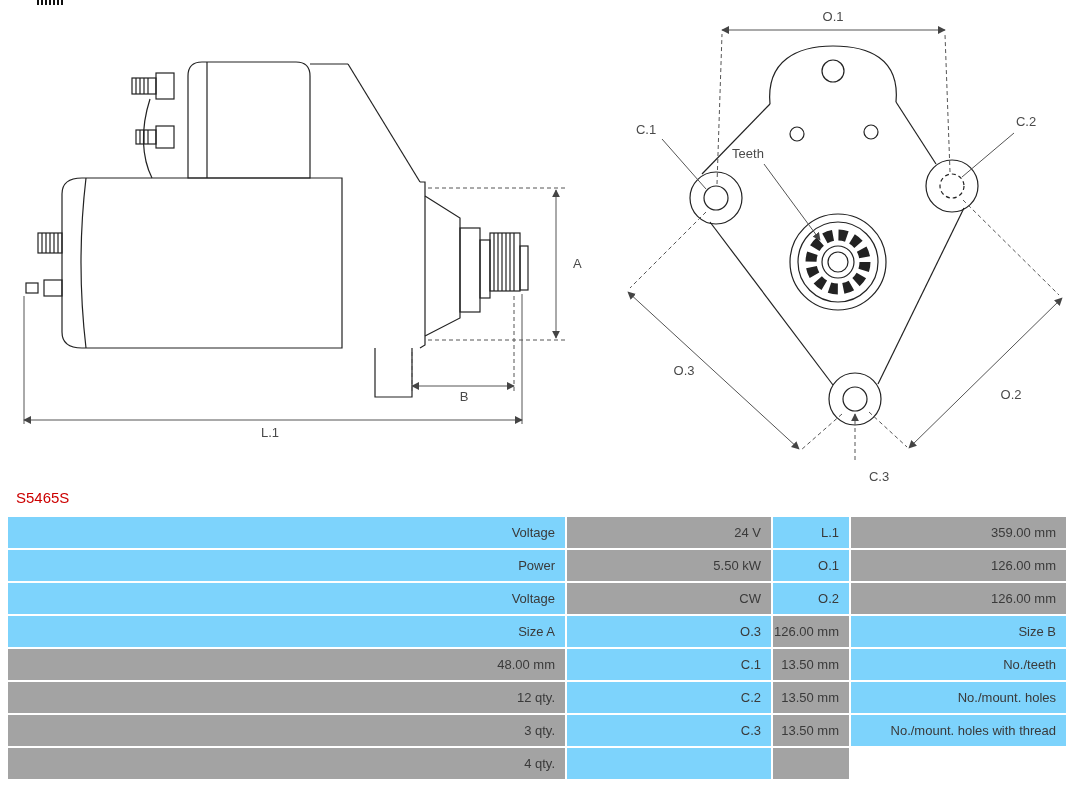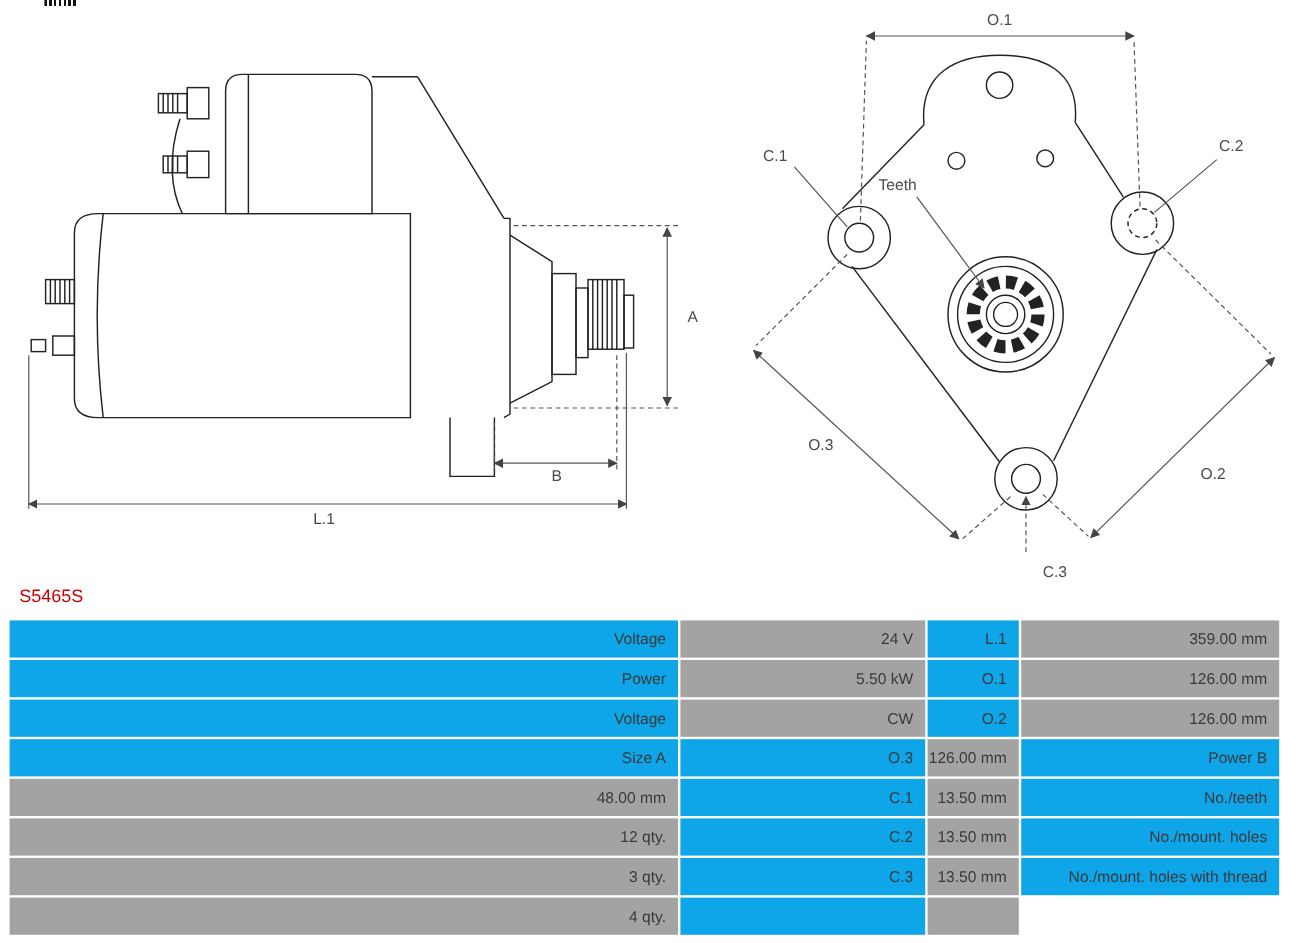--- a/index.html
+++ b/index.html
@@ -6,21 +6,21 @@
   body{width:1080px;height:786px;font-family:"Liberation Sans","DejaVu Sans",sans-serif;position:relative;overflow:hidden;}
   .drawing-area{position:relative;width:1080px;height:486px;}
   .barcode-fragment{position:absolute;top:0;left:37px;width:27px;height:5px;
     background:repeating-linear-gradient(90deg,#111 0 2px,transparent 2px 4px);}
   svg{display:block;}
   svg text{font:13px "Liberation Sans","DejaVu Sans",sans-serif;fill:#4a4a4a;}
   .part-number{margin:2px 0 0 16px;font-size:15px;height:20px;line-height:20px;}
   .spec-table{margin:9px 8px 0;display:grid;grid-template-columns:557px 204px 76px 215px;gap:2px;
     font-size:13px;color:#3a3a3a;}
   .cell{height:31px;line-height:31px;text-align:right;padding-right:10px;box-sizing:border-box;white-space:nowrap;}
-  .cell.lab{background:#0ea5e9;}
+  .cell.lab{background:#7dd3fc;}
   .cell.val{background:#a3a3a3;}
 </style>
 </head>
 <body>
 
 <div class="drawing-area">
   <div class="barcode-fragment"></div>
 
   <svg width="1080" height="486" viewBox="0 0 1080 486">
     <defs>
@@ -176,21 +176,21 @@
 
   <div class="cell lab">Voltage</div>
   <div class="cell val">CW</div>
   <div class="cell lab">O.2</div>
   <div class="cell val">126.00 mm</div>
 
   <div class="cell lab">Size A</div>
   <div class="cell lab">O.3</div>
   <div class="cell val">126.00 mm</div>
 
-  <div class="cell lab">Power B</div>
+  <div class="cell lab">Size B</div>
   <div class="cell val">48.00 mm</div>
   <div class="cell lab">C.1</div>
   <div class="cell val">13.50 mm</div>
 
   <div class="cell lab">No./teeth</div>
   <div class="cell val">12 qty.</div>
   <div class="cell lab">C.2</div>
   <div class="cell val">13.50 mm</div>
 
   <div class="cell lab">No./mount. holes</div>

